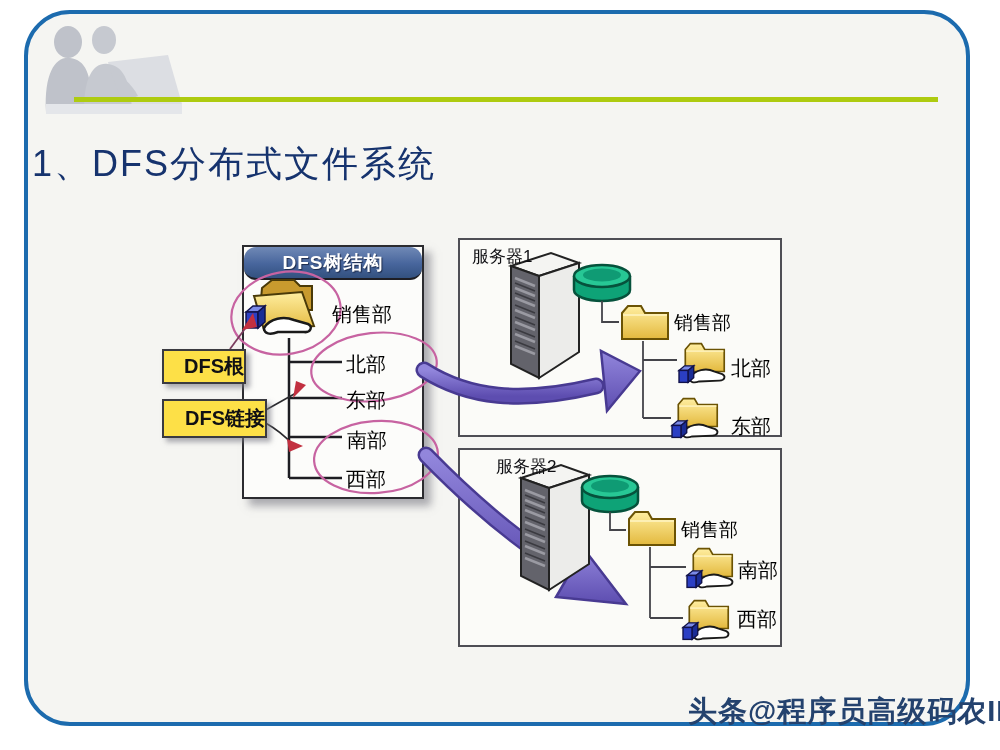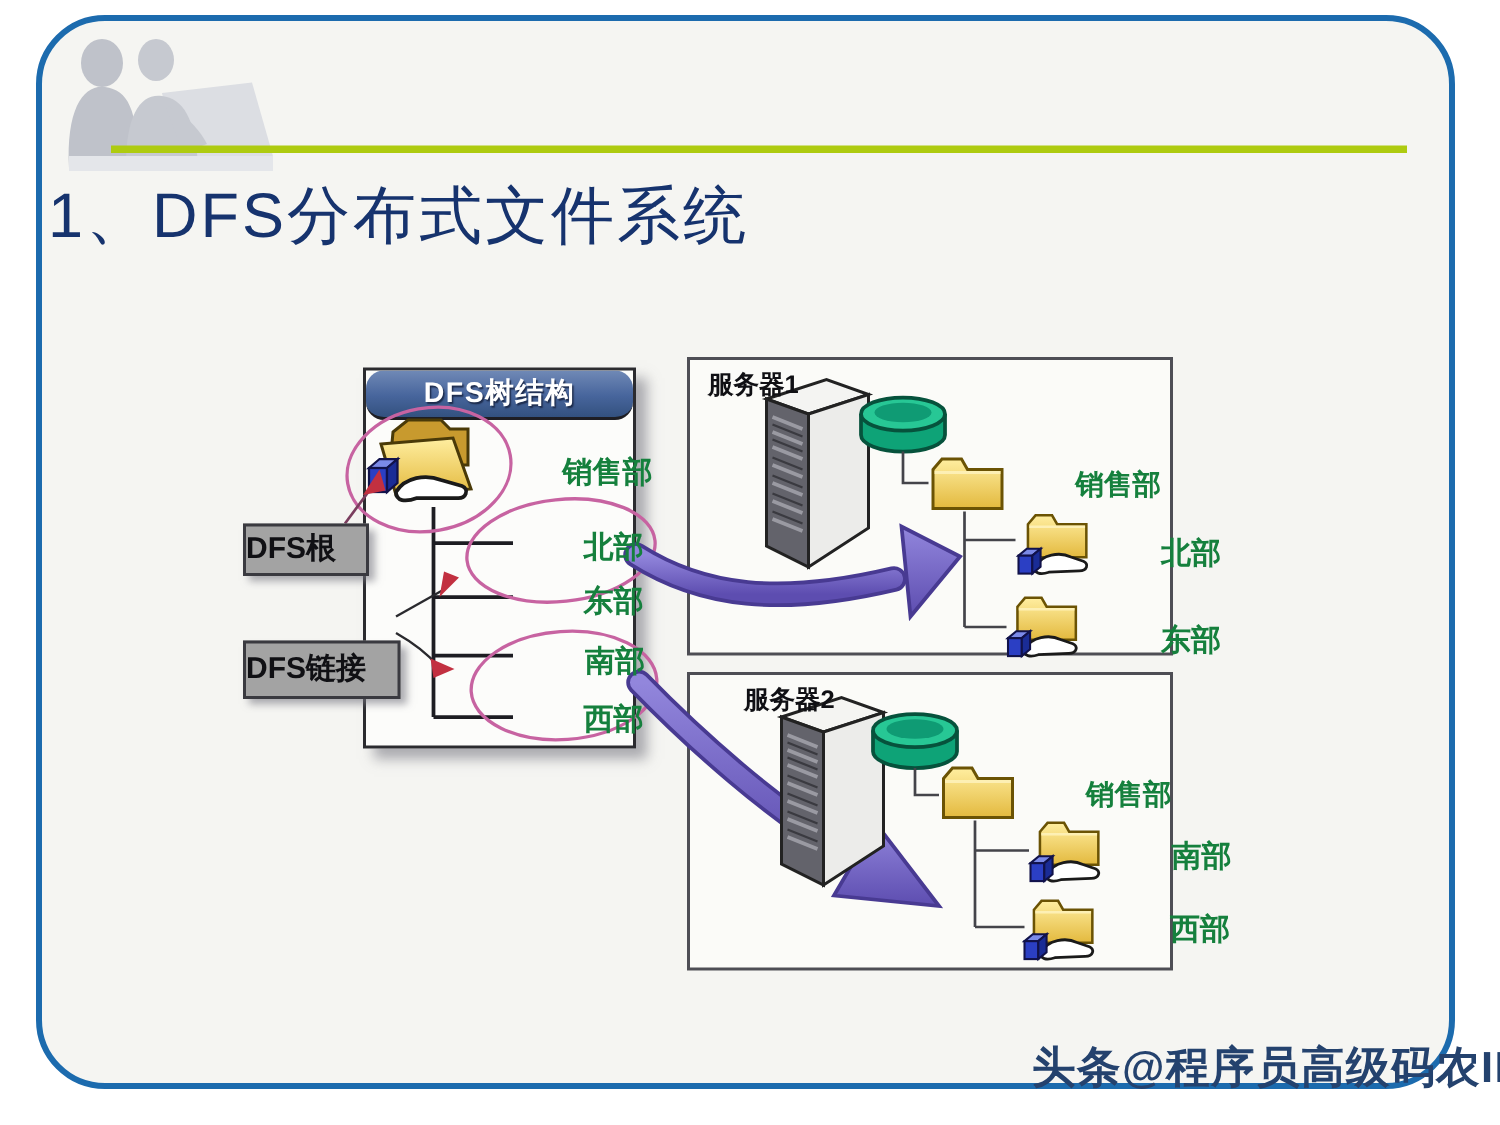--- a/index.html
+++ b/index.html
@@ -5,57 +5,57 @@
   html,body{margin:0;padding:0;background:#ffffff;}
   body{font-family:"Liberation Sans", sans-serif;}
   .page{position:relative;width:1000px;height:750px;overflow:hidden;background:#ffffff;}
   .frame{position:absolute;left:24px;top:10px;width:938px;height:708px;
          border:4px solid #1c6bae;border-radius:46px;background:#f5f5f2;z-index:1;}
   .art{position:absolute;left:0;top:0;z-index:5;pointer-events:none;}
   .title{position:absolute;left:280px;top:30px;width:440px;text-align:center;
          font-size:50px;font-weight:bold;letter-spacing:6px;color:#2e63c9;
          text-shadow:3px 4px 2px rgba(110,120,140,.75);z-index:6;white-space:nowrap;}
   .rule{position:absolute;left:74px;top:97px;width:864px;height:5px;background:#aecb10;z-index:6;}
-  .heading{position:absolute;left:32px;top:116px;font-size:42px;color:#16336e;
+  .heading{position:absolute;left:32px;top:140px;font-size:36px;color:#16336e;
            letter-spacing:2px;z-index:6;white-space:nowrap;}
   .topo-box{position:absolute;left:242px;top:245px;width:178px;height:250px;
             background:#fcfcfa;border:2px solid #2b2b2f;z-index:2;
             box-shadow:7px 7px 8px rgba(110,110,120,.55);}
   .topo-header{height:31px;line-height:31px;text-align:center;color:#ffffff;
                font-size:19px;font-weight:bold;letter-spacing:1px;
                background:linear-gradient(180deg,#7089b6 0%,#47659c 55%,#33517f 100%);
                border-bottom:2px solid #1e1e24;text-shadow:1px 1px 1px #1c2a4a;border-radius:12px;}
   .server-box{position:absolute;width:320px;height:195px;background:#fbfbf8;
               border:2px solid #4e4e55;z-index:2;}
-  .callout{position:absolute;background:#a3a3a3;border:2px solid #3a3a40;z-index:6;
-           box-shadow:4px 4px 5px rgba(120,120,130,.6);text-align:left;
+  .callout{position:absolute;background:#fde047;border:2px solid #3a3a40;z-index:6;
+           box-shadow:4px 4px 5px rgba(120,120,130,.6);text-align:right;
            font-weight:bold;font-size:20px;color:#101014;}
-  .lbl{position:absolute;font-weight:bold;font-size:20px;color:#15803d;
-       white-space:nowrap;z-index:6;margin-left:43px;}
-  .srv-lbl{position:absolute;font-weight:bold;font-size:17px;color:#101014;
+  .lbl{position:absolute;font-weight:normal;font-size:20px;color:#000000;
+       white-space:nowrap;z-index:6;}
+  .srv-lbl{position:absolute;font-weight:normal;font-size:17px;color:#101014;
            white-space:nowrap;z-index:6;}
   .watermark{position:absolute;left:688px;top:692px;font-size:29px;font-weight:bold;
              color:#24426e;z-index:8;white-space:nowrap;letter-spacing:1px;}
 </style>
 </head>
 <body>
 
 <div class="page">
 
   <div class="frame"></div>
 
   <div class="topo-box">
     <div class="topo-header">DFS树结构</div>
   </div>
 
   <div class="server-box" style="left:458px;top:238px;"></div>
   <div class="server-box" style="left:458px;top:448px;"></div>
 
   <div class="callout" style="left:162px;top:349px;width:80px;height:31px;line-height:31px;">DFS根</div>
-  <div class="callout" style="left:162px;top:399px;width:101px;height:35px;line-height:35px;margin-top:28px;">DFS链接</div>
+  <div class="callout" style="left:162px;top:399px;width:101px;height:35px;line-height:35px;">DFS链接</div>
 
   <svg class="art" width="1000" height="750" viewBox="0 0 1000 750">
     <defs>
       <linearGradient id="goldG" x1="0" y1="0" x2="0" y2="1">
         <stop offset="0" stop-color="#ffeea0"></stop>
           <stop offset="1" stop-color="#e3b93e"></stop>
       </linearGradient>
       <linearGradient id="purpleG" x1="0" y1="0" x2="0" y2="1">
         <stop offset="0" stop-color="#9286dc"></stop>
           <stop offset="1" stop-color="#5d4db0"></stop>

